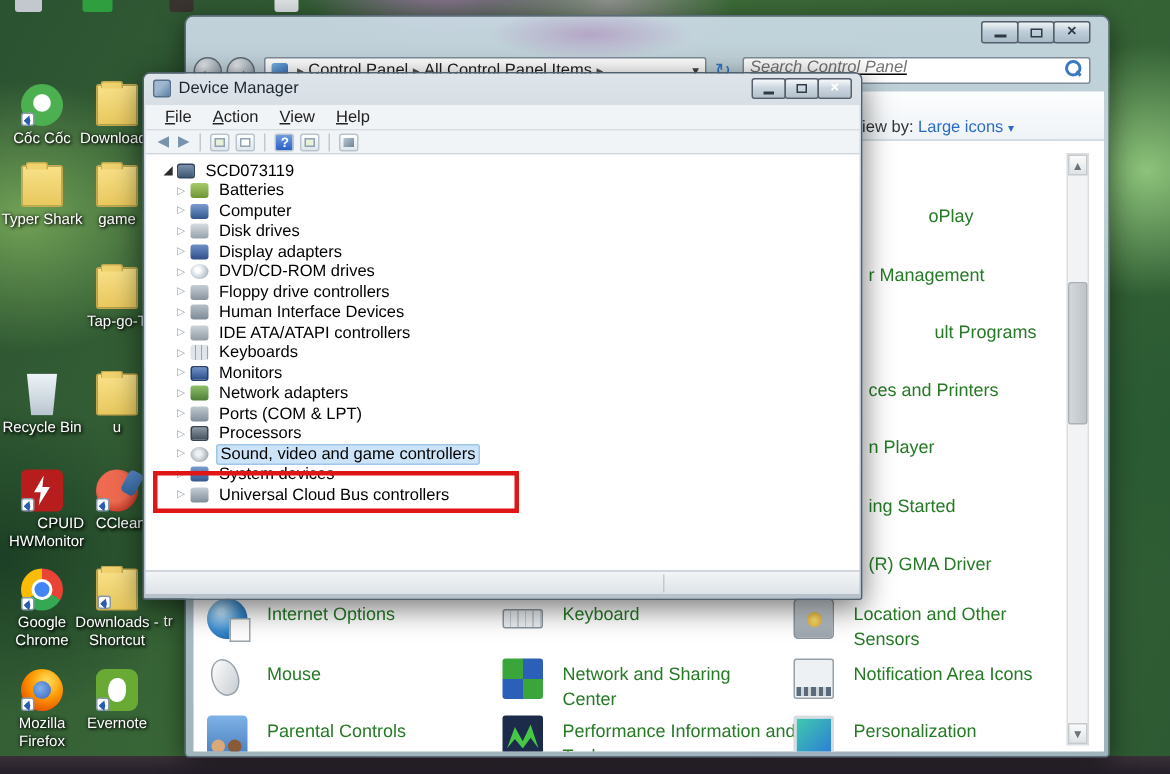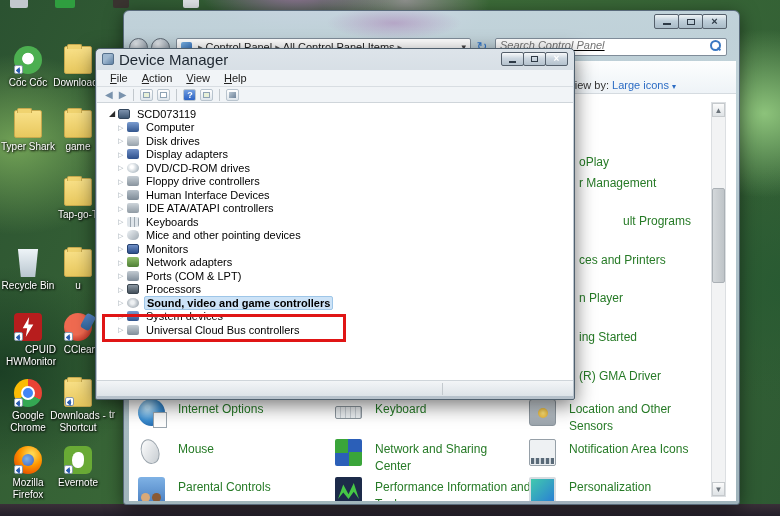--- a/index.html
+++ b/index.html
@@ -14,21 +14,21 @@
       radial-gradient(160px 160px at 100% 55%, rgba(40,90,50,.9), rgba(40,90,50,0) 75%),
       radial-gradient(200px 90px at 70% 100%, rgba(60,40,60,.8), rgba(60,40,60,0) 75%),
       linear-gradient(118deg, #2b5231 0%, #3c6b38 45%, #2e5a33 100%);
   }
   .bottom-shade { position:absolute; left:0; right:0; bottom:0; height:12px;
     background:linear-gradient(#3a3038, #241f2a); z-index:6; }
   .sliver { position:absolute; top:0; height:8px; z-index:5; border-radius:0 0 2px 2px; }
 
   
   .dcell { position:absolute; width:56px; text-align:center; z-index:5; cursor:pointer; }
-  .c1 { left:0; } .c2 { left:50px; } .dr1 { top:46px; } .dr2 { top:110px; } .dr3 { top:178px; }
+  .c1 { left:0; } .c2 { left:50px; } .dr1 { top:56px; } .dr2 { top:110px; } .dr3 { top:178px; }
   .dr4 { top:249px; } .dr5 { top:313px;text-align:right; } .dr6 { top:379px; } .dr7 { top:446px; }
   .dicon { position:relative; width:28px; height:28px; margin:0 auto 3px; }
   .dlabel { color:#fff; font-size:10px; line-height:12px;
     text-shadow:1px 1px 2px rgba(0,0,0,.95), 0 0 3px rgba(0,0,0,.8); }
   .badge { position:absolute; left:0; bottom:0; width:9px; height:9px; background:#fff;
     border:1px solid #8899aa; border-radius:2px; }
   .badge::after { content:""; position:absolute; left:2px; top:2px; border:2px solid transparent;
     border-left:3px solid #2a5db0; border-bottom:3px solid #2a5db0; transform:rotate(45deg); }
   .i-folder { background:linear-gradient(#f9e189,#e8c85e); border:1px solid #c7a94e; border-radius:2px; }
   .i-folder::before { content:""; position:absolute; top:-3px; left:2px; width:13px; height:4px;
@@ -106,21 +106,21 @@
   .viewby { position:absolute; right:60px; top:18px; font-size:11px; color:#333; }
   .viewby-link { color:#2c6cc4; cursor:pointer; }
   .viewby-caret { color:#2c6cc4; font-size:8px; }
   .cp-content { position:absolute; left:5px; top:83px; width:607px; height:407px;
     background:#fff; overflow:hidden; }
   .cp-item { position:absolute; cursor:pointer; }
   .cp-item-label { position:absolute; left:44px; top:2px; width:136px; font-size:12px;
     line-height:17px; color:#267a26; }
   .cpfrag { position:absolute; left:450px; font-size:12px; color:#267a26; white-space:nowrap;
     cursor:pointer; }
-  .f0{top:61px;} .f1{top:82px;} .f2{top:120px;margin-left:44px;} .f3{top:159px;} .f4{top:197px;}
+  .f0{top:43px;margin-left:40px;} .f1{top:82px;} .f2{top:120px;margin-left:44px;} .f3{top:159px;} .f4{top:197px;}
   .f5{top:236px;} .f6{top:275px;}
   .cprow8{top:305px;} .cprow9{top:345px;} .cprow10{top:383px;}
   .cpcol1{left:5px;} .cpcol2{left:202px;} .cpcol3{left:396px;}
   .cpi { position:absolute; left:4px; top:0; width:27px; height:27px; }
   .cpi-globe { border-radius:50%;
     background:radial-gradient(circle at 35% 32%, #b9e4ff 8%, #3d8fd1 50%, #1b5a9e 85%); }
   .cpi-globe::after { content:""; position:absolute; right:-2px; bottom:-2px; width:12px; height:14px;
     background:#fdfdfd; border:1px solid #9aa5ae; }
   .cpi-keyboard { top:7px; height:13px; border:1px solid #8b959d; border-radius:2px;
     background:repeating-linear-gradient(90deg, #e9edf0 0 4px, #c2c9cf 4px 5px); }
@@ -155,21 +155,21 @@
 
   
   .dm-window { position:absolute; left:95px; top:48px; width:480px; height:352px; z-index:40;
     border:1px solid #50606e; border-radius:5px 5px 2px 2px;
     background:linear-gradient(#dde4ea, #c2ccd5 30%, #b6c1cb);
     box-shadow:0 5px 20px rgba(0,0,0,.55); }
   .dm-titlebar { position:absolute; left:0; top:0; right:0; height:20px; display:flex;
     align-items:center; padding:0 6px; }
   .dm-app-icon { width:12px; height:12px; border-radius:2px; margin-right:5px;
     background:linear-gradient(135deg,#9fb8d0 40%, #5d7fa2); border:1px solid #55708c; }
-  .dm-title { font-size:15px; color:#1d2630; }
+  .dm-title { font-size:11px; color:#1d2630; }
   .dm-caption { margin-left:auto; display:flex; }
   .dm-cap-btn { width:23px; height:14px; border:1px solid #55606c; border-radius:2px; margin-left:-1px;
     background:linear-gradient(rgba(255,255,255,.8), rgba(198,210,221,.7) 45%, rgba(160,176,190,.65));
     display:flex; align-items:center; justify-content:center; cursor:pointer; }
   .dm-menubar { position:absolute; left:1px; top:21px; right:1px; height:17px; background:#f1f4f7;
     border-bottom:1px solid #d8dde2; display:flex; align-items:center; padding-left:6px; }
   .menu-item { display:inline-block; font-size:11px; color:#222; padding:1px 7px; cursor:pointer; }
   .menu-item::first-letter { text-decoration:underline; }
   .dm-toolbar { position:absolute; left:1px; top:38px; right:1px; height:16px; background:#f1f4f7;
     border-bottom:1px solid #cfd5da; display:flex; align-items:center; padding-left:5px; }
@@ -183,21 +183,21 @@
   .tb-scan { position:absolute; inset:2px; background:linear-gradient(135deg,#b8c6d2,#6f839a); }
   .dm-tree { position:absolute; left:1px; top:54px; right:1px; height:277px; background:#fff;
     overflow:hidden; padding-top:4px; }
   .trow { display:flex; align-items:center; height:13.5px; font-size:11px; color:#000;
     white-space:nowrap; cursor:pointer; }
   .indent-root { width:12px; } .indent-child { width:21px; }
   .twisty { width:9px; color:#9aa5ae; font-size:7px; line-height:13px; }
   .twisty-open { color:#2b2b2b; font-size:8px; }
   .ti { width:12px; height:10px; border-radius:2px; margin-right:5px; flex:0 0 auto; }
   .tlabel { padding:0 2px; border-radius:2px; }
-  .tlabel.sel { background:#cde3f7; border:1px solid #9ec6e8;font-weight:bold; }
+  .tlabel.sel { background:#cde3f7; border:1px solid #9ec6e8; }
   .ti-pc { background:linear-gradient(#7d92ad,#3e5773); border:1px solid #31455c; }
   .ti-battery { background:linear-gradient(#a8cc6a,#6f9434); }
   .ti-computer { background:linear-gradient(#7a9cd0,#33568e); }
   .ti-disk { background:linear-gradient(#d7dde2,#97a2ab); }
   .ti-display { background:linear-gradient(#6f8fc6,#2d4f8b); }
   .ti-dvd { border-radius:50%; background:radial-gradient(circle at 40% 40%, #fff 15%, #c3ccd3 60%, #8e99a2); }
   .ti-floppy { background:linear-gradient(#c6ced5,#88939d); }
   .ti-hid { background:linear-gradient(#b5bfc8,#7d8a96); }
   .ti-ide { background:linear-gradient(#cdd4da,#909ba4); }
   .ti-keyboard { background:repeating-linear-gradient(90deg,#dfe5ea 0 3px,#9aa5ae 3px 4px); }
@@ -436,20 +436,26 @@
     <div class="dm-tree">
       <div class="trow">
         <span class="indent-root"></span>
         <span class="twisty twisty-open">◢</span>
         <span class="ti ti-pc"></span>
         <span class="tlabel">SCD073119</span>
       </div>
       <div class="trow">
           <span class="indent-child"></span>
           <span class="twisty">▷</span>
+          <span class="ti ti-battery"></span>
+          <span class="tlabel">Batteries</span>
+        </div>
+      <div class="trow">
+          <span class="indent-child"></span>
+          <span class="twisty">▷</span>
           <span class="ti ti-computer"></span>
           <span class="tlabel">Computer</span>
         </div>
       <div class="trow">
           <span class="indent-child"></span>
           <span class="twisty">▷</span>
           <span class="ti ti-disk"></span>
           <span class="tlabel">Disk drives</span>
         </div>
       <div class="trow">
@@ -484,26 +490,20 @@
         </div>
       <div class="trow">
           <span class="indent-child"></span>
           <span class="twisty">▷</span>
           <span class="ti ti-keyboard"></span>
           <span class="tlabel">Keyboards</span>
         </div>
       <div class="trow">
           <span class="indent-child"></span>
           <span class="twisty">▷</span>
-          <span class="ti ti-mouse"></span>
-          <span class="tlabel">Mice and other pointing devices</span>
-        </div>
-      <div class="trow">
-          <span class="indent-child"></span>
-          <span class="twisty">▷</span>
           <span class="ti ti-monitor"></span>
           <span class="tlabel">Monitors</span>
         </div>
       <div class="trow">
           <span class="indent-child"></span>
           <span class="twisty">▷</span>
           <span class="ti ti-network"></span>
           <span class="tlabel">Network adapters</span>
         </div>
       <div class="trow">

